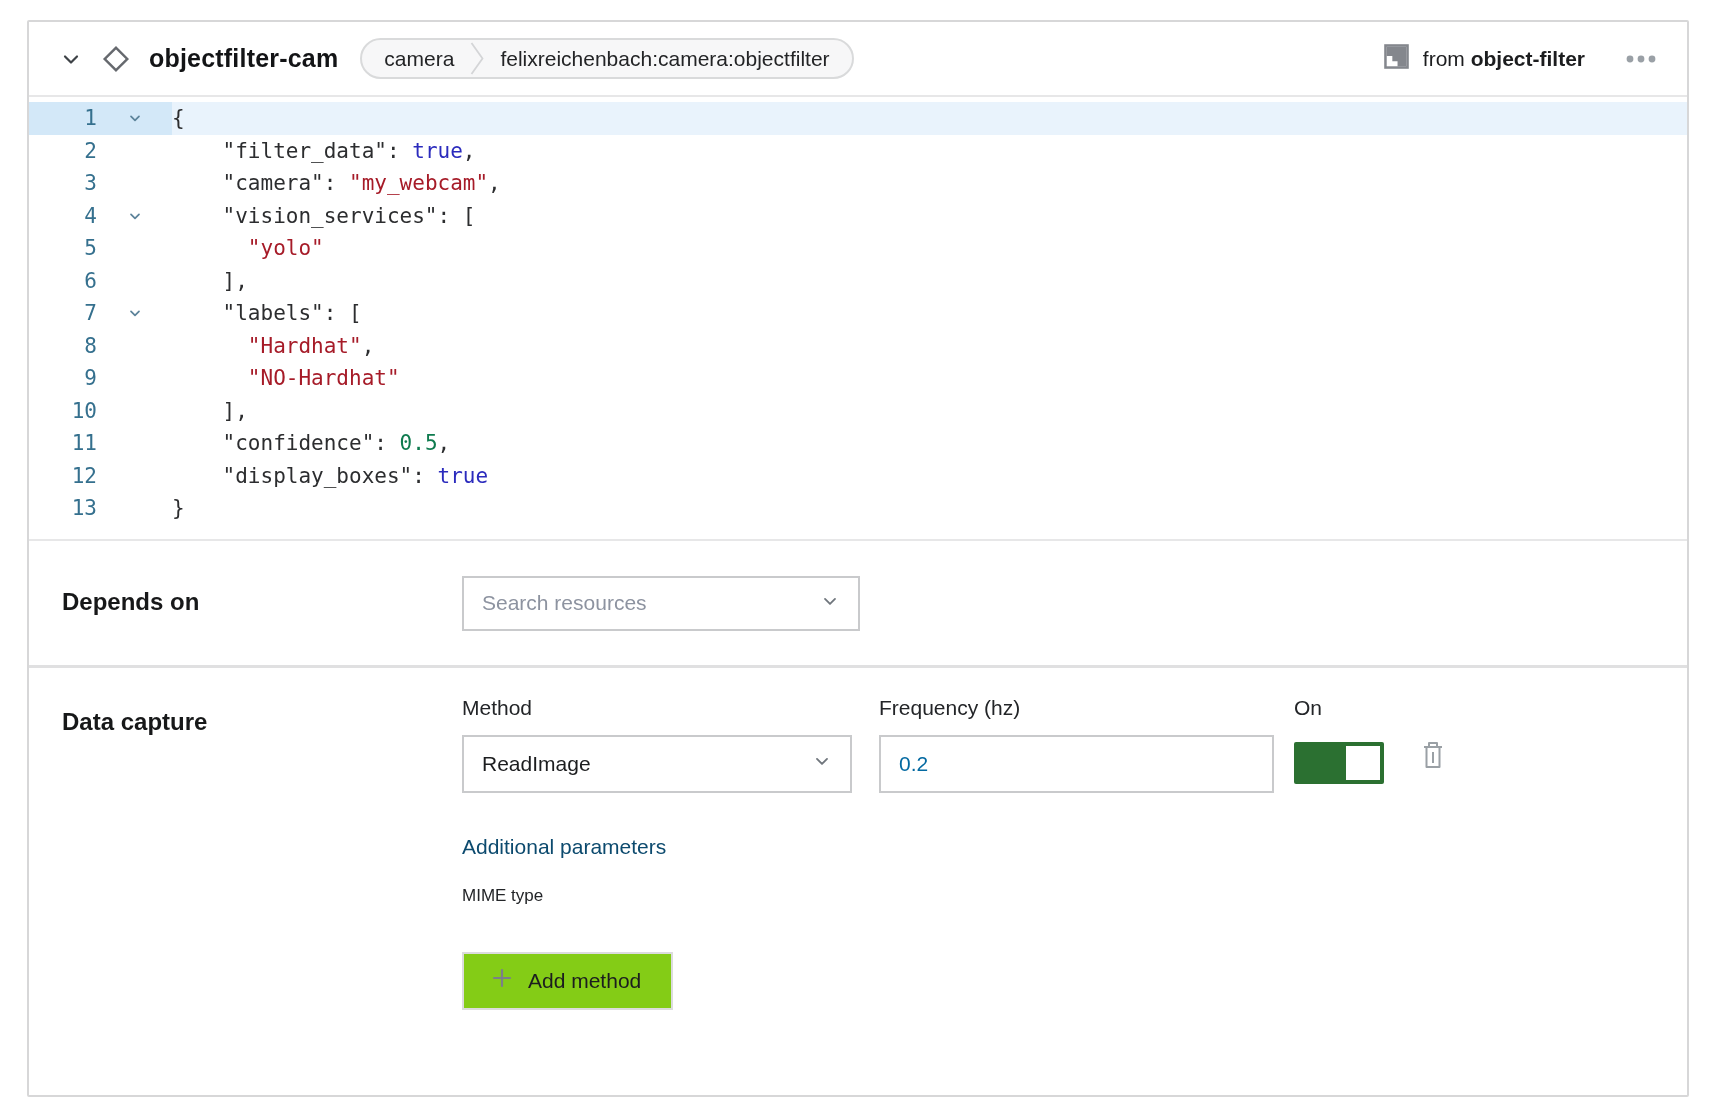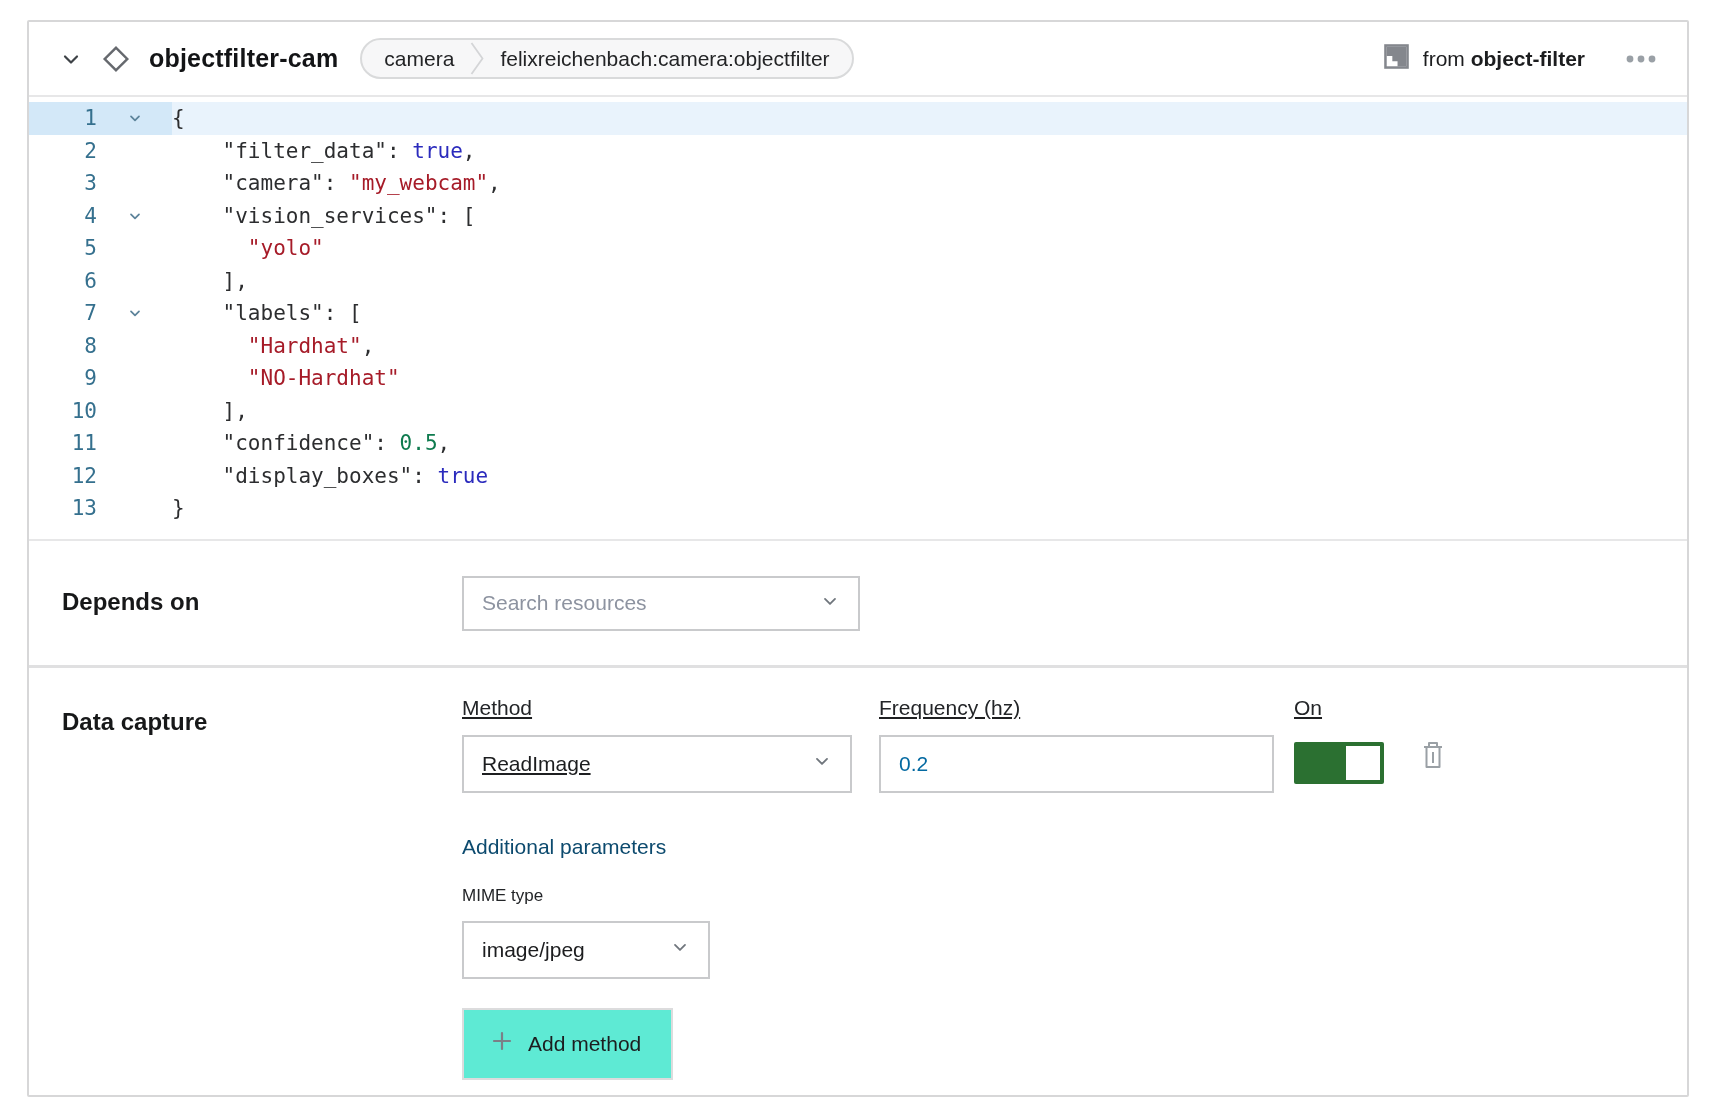--- a/index.html
+++ b/index.html
@@ -63,21 +63,21 @@
 
   .select-box {
     display:flex; align-items:center; justify-content:space-between;
     border:2px solid #c9cacc; background:#fff; padding:0 18px;
     font-size:21px; color:#1c1d1f; cursor:pointer;
   }
   .placeholder { color:#8d93a0; }
   .depends-select { width:398px; height:55px; }
 
   .field-label { font-size:21px; color:#232528; margin-bottom:15px; }
-  .dc-row1 { display:flex; align-items:flex-start;text-decoration:underline; }
+  .dc-row1 { display:flex; align-items:flex-start; }
   .method-field { width:390px; margin-right:27px; }
   .freq-field  { width:395px; margin-right:20px; }
   .ctl { height:58px; }
   .text-input {
     width:100%; height:58px; border:2px solid #c9cacc; padding:0 18px;
     font-size:21px; color:#0369a1; font-family:"Liberation Sans",sans-serif; outline:none;
   }
   .toggle {
     margin-top:7px; width:90px; height:42px; background:#2b7031;
     border:none; border-radius:2px; position:relative; cursor:pointer; padding:0;
@@ -85,22 +85,22 @@
   .toggle .knob {
     position:absolute; top:4px; right:4px; width:34px; height:34px; background:#fff;
   }
   .trash-btn { margin-left:36px; margin-top:44px; }
 
   .ap-label { margin-top:42px; font-size:21px; color:#0c4a6e; }
   .mime-label { margin-top:27px; font-size:17px; color:#232528; }
   .mime-select { margin-top:15px; width:248px; height:58px; }
 
   .add-btn {
-    margin-top:29px; height:72px; padding:0 30px 0 26px;
-    background:#5eead4; border:2px solid #dcdcdd;
+    margin-top:46px; height:58px; padding:0 30px 0 26px;
+    background:#84cc16; border:2px solid #dcdcdd;
     display:inline-flex; align-items:center; gap:14px;
     font-size:21px; color:#1c1d1f; font-family:"Liberation Sans",sans-serif; cursor:pointer;
   }
 </style>
 </head>
 <body>
 
 <div class="card">
 
   <div class="card-header">
@@ -300,28 +300,20 @@
               <path d="M9 7 V3 h8 v4"></path>
               <path d="M6.5 7 v20 h13 V7"></path>
               <path d="M13 12 v11"></path>
           </svg>
         </button>
       </div>
 
       <div class="ap-label">Additional parameters</div>
 
       <div class="mime-label">MIME type</div>
-      <div class="select-box mime-select">
-        <span>image/jpeg</span>
-        <span>
-          <svg width="20" height="20" viewBox="0 0 24 24" fill="none" stroke="#70767d" stroke-width="2.2" stroke-linecap="round" stroke-linejoin="round">
-              <polyline points="6 9.5 12 15.5 18 9.5"></polyline>
-            </svg>
-        </span>
-      </div>
 
       <button class="add-btn">
         <span>
           <svg width="24" height="24" viewBox="0 0 24 24" fill="none" stroke="#7b8087" stroke-width="2.2" stroke-linecap="round">
               <path d="M12 4 v16 M4 12 h16"></path>
             </svg>
         </span>
         <span>Add method</span>
       </button>
 

